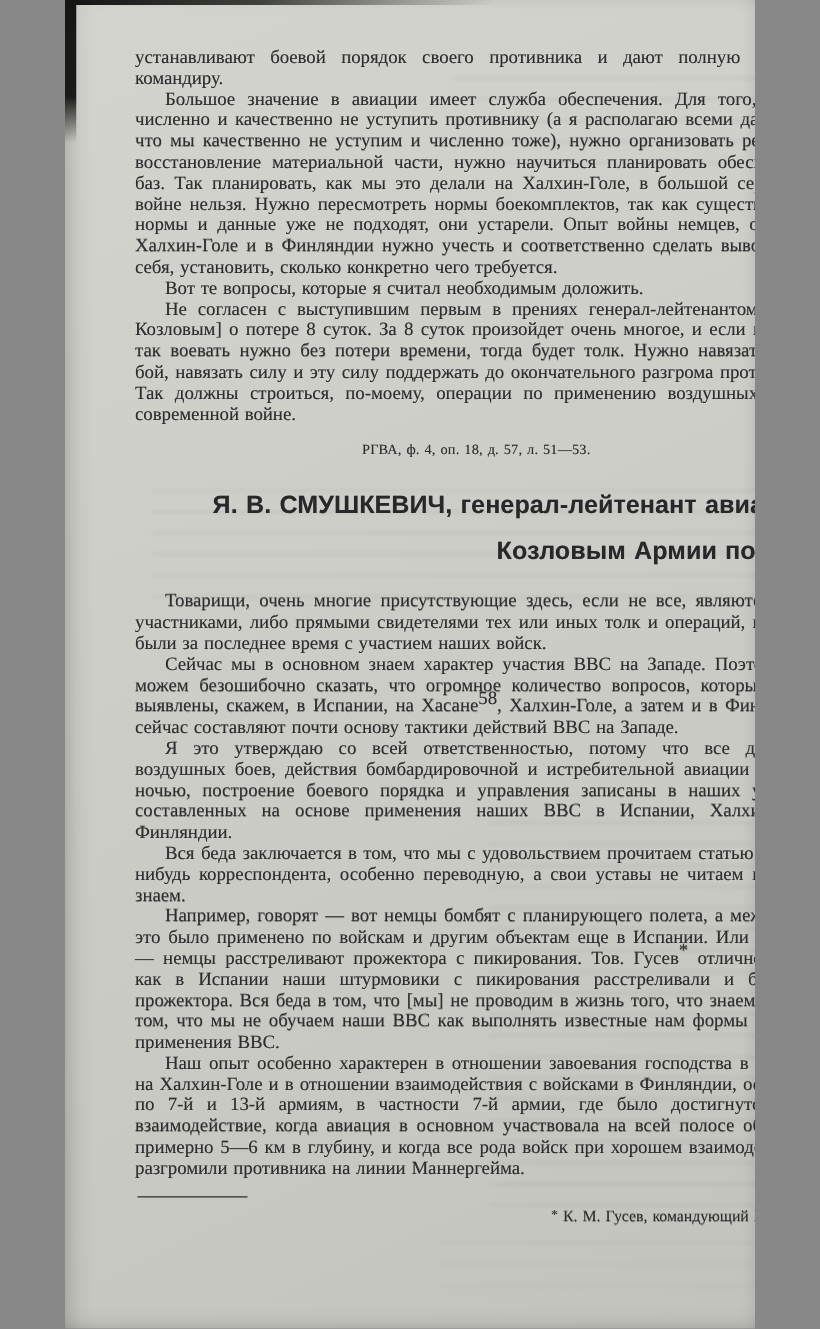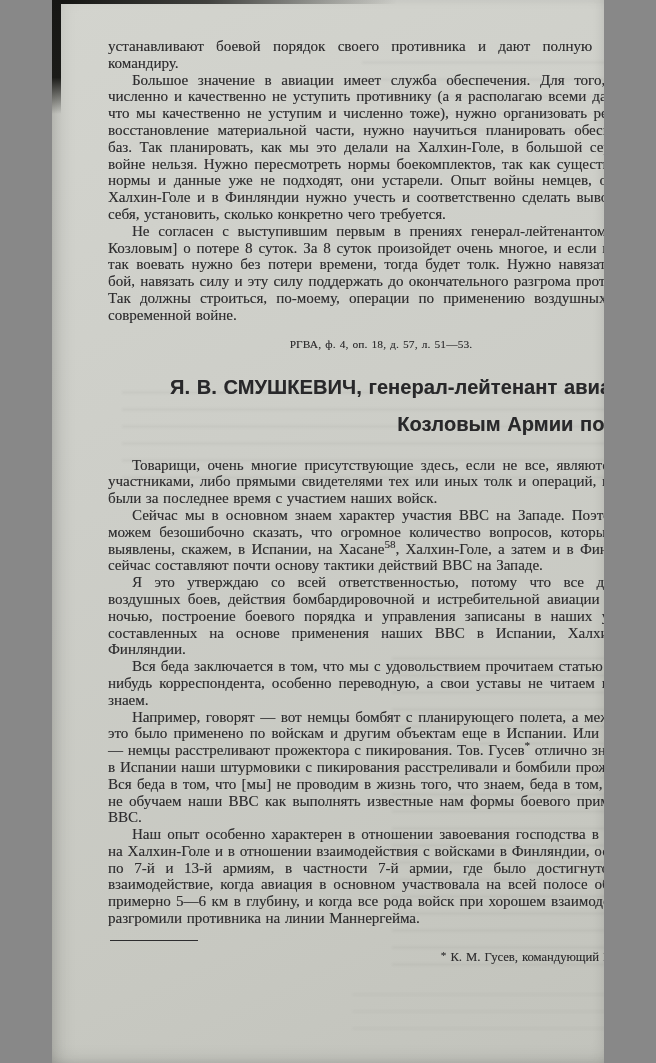--- a/index.html
+++ b/index.html
@@ -49,21 +49,21 @@
     width: 546px;
     text-align: justify;
     font-size: 15px;
     line-height: 16.8px;
     word-spacing: 0.06em;
     text-shadow: 0.2px 0.2px 0.45px rgba(20,20,22,0.38);
   }
 
   .para { margin: 0; text-indent: 24px; text-align: justify; }
   .continuation .para:first-child { text-indent: 0; }
-  sup { font-size: 11px; line-height: 0; vertical-align: super; }
+  sup { font-size: 15px; line-height: 0; vertical-align: super; }
 
   .citation {
     margin: 12px 0 0 0;
     font-size: 11.3px;
     letter-spacing: 0.2px;
     text-align: center;
     text-indent: 0;
   }
 
   .heading {
@@ -112,20 +112,21 @@
   <div class="ghost ghost-1"></div>
   <div class="ghost ghost-2"></div>
   <div class="ghost ghost-3"></div>
   <div class="ghost ghost-4"></div>
 
   <div class="text-col">
 
     <div class="continuation">
         <p class="para">устанавливают боевой порядок своего противника и дают полную ясность командиру.</p>
         <p class="para">Большое значение в авиации имеет служба обеспечения. Для того, чтобы численно и качественно не уступить противнику (а я располагаю всеми данными, что мы качественно не уступим и численно тоже), нужно организовать ремонт и восстановление материальной части, нужно научиться планировать обеспечение баз. Так планировать, как мы это делали на Халхин-Голе, в большой серьезной войне нельзя. Нужно пересмотреть нормы боекомплектов, так как существующие нормы и данные уже не подходят, они устарели. Опыт войны немцев, опыт на Халхин-Голе и в Финляндии нужно учесть и соответственно сделать выводы для себя, установить, сколько конкретно чего требуется.</p>
+        <p class="para">Вот те вопросы, которые я считал необходимым доложить.</p>
         <p class="para">Не согласен с выступившим первым в прениях генерал-лейтенантом [Д. Т. Козловым] о потере 8 суток. За 8 суток произойдет очень многое, и если воевать, так воевать нужно без потери времени, тогда будет толк. Нужно навязать сразу бой, навязать силу и эту силу поддержать до окончательного разгрома противника. Так должны строиться, по-моему, операции по применению воздушных сил в современной войне.</p>
       </div>
 
     <p class="citation">РГВА, ф. 4, оп. 18, д. 57, л. 51—53.</p>
 
     <h2 class="heading">
       <span>Я. В. СМУШКЕВИЧ, генерал-лейтенант авиации,</span><br>
       <br>
       <span>Козловым Армии по ВВС</span>
     </h2>

